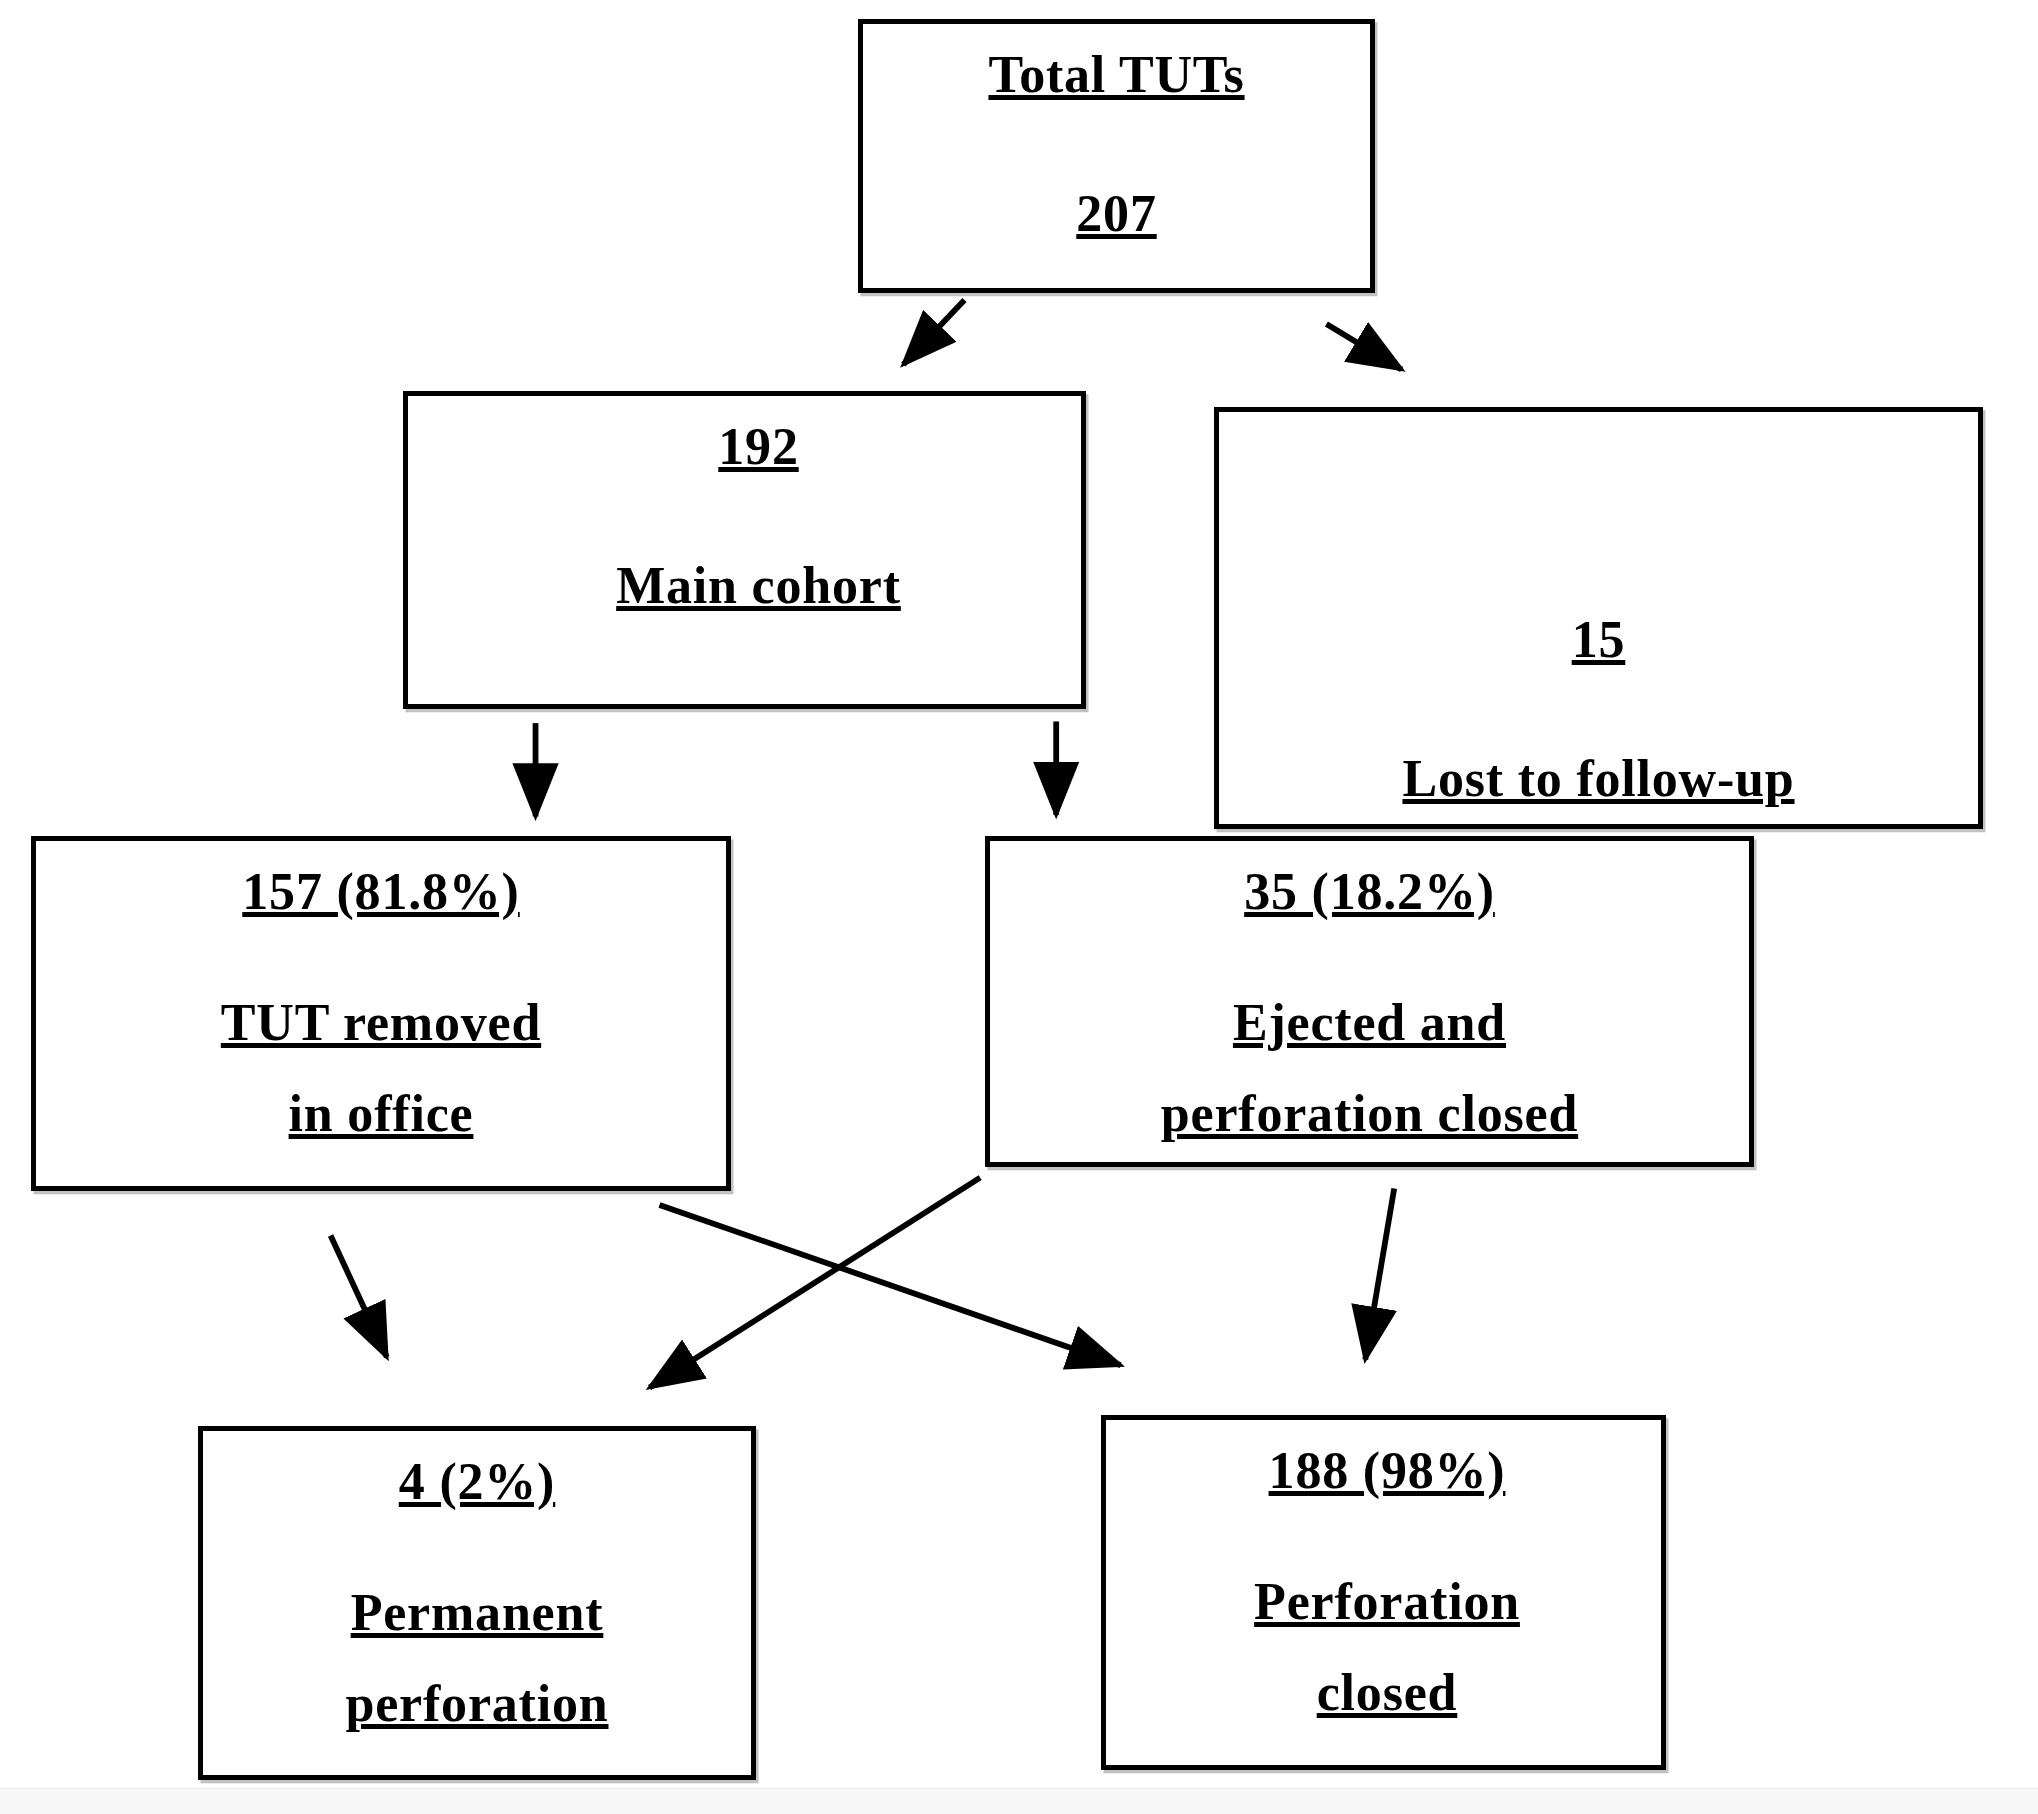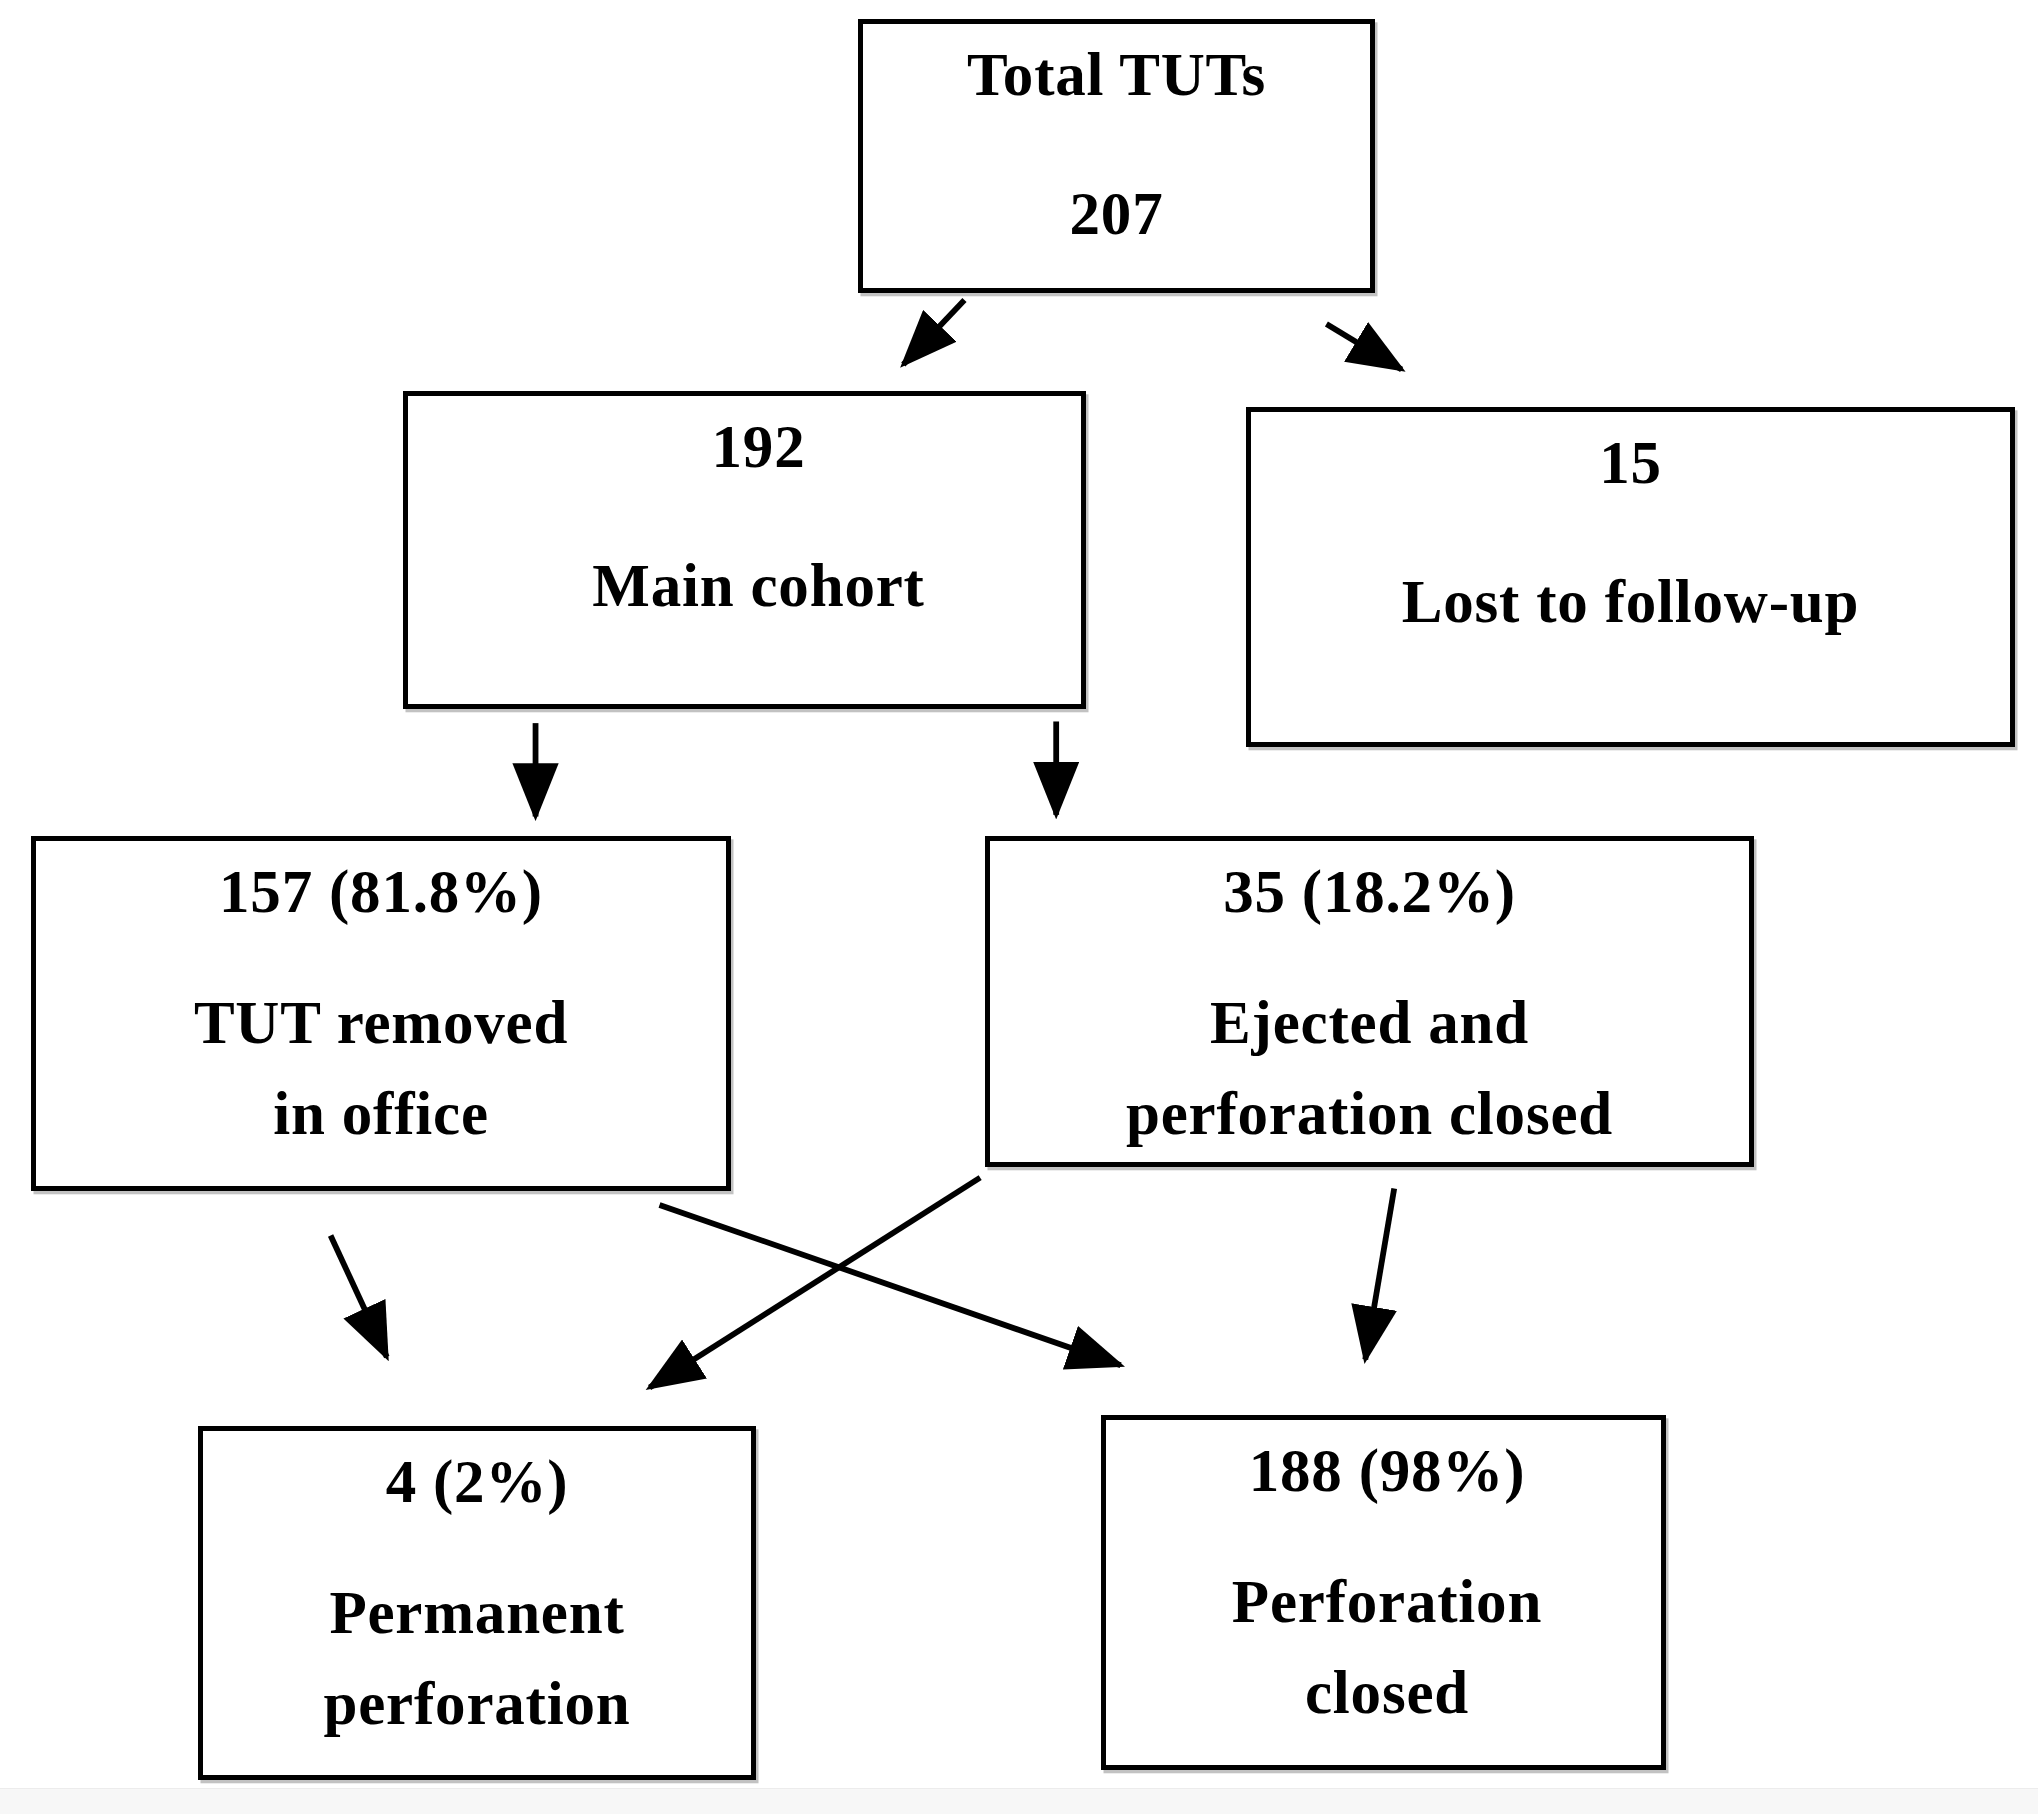--- a/index.html
+++ b/index.html
@@ -24,32 +24,33 @@
     display: flex;
     flex-direction: column;
     align-items: center;
     padding-top: 5px;
     text-align: center;
     color: #000000;
     font-weight: bold;
   }
   .line {
     display: block;
-    font-size: 61px;
+    font-size: 52px;
     line-height: 91px;
     white-space: nowrap;
     letter-spacing: 0.8px;
+    text-decoration: underline;
   }
   .first-gap { margin-bottom: 40px; }
   .first-gap-wide { margin-bottom: 48px; }
 
   
   #node-total     { left: 858px; top: 19px;   width: 517px; height: 274px; }
   #node-main      { left: 403px;  top: 391px;  width: 683px; height: 318px; padding-left: 28px; }
-  #node-lost      { left: 1246px; top: 407px;  width: 769px; height: 340px; }
+  #node-lost      { left: 1214px; top: 407px;  width: 769px; height: 422px; justify-content: flex-end; }
   #node-removed   { left: 31px;   top: 836px; width: 700px; height: 355px; }
   #node-ejected   { left: 985px; top: 836px; width: 769px; height: 331px; }
   #node-permanent { left: 198px;  top: 1426px; width: 558px; height: 354px; }
   #node-closed    { left: 1101px; top: 1415px; width: 565px; height: 355px; padding-left: 7px; }
 
   #arrow-layer {
     position: absolute;
     left: 0; top: 0;
     width: 2038px;
     height: 1814px;

